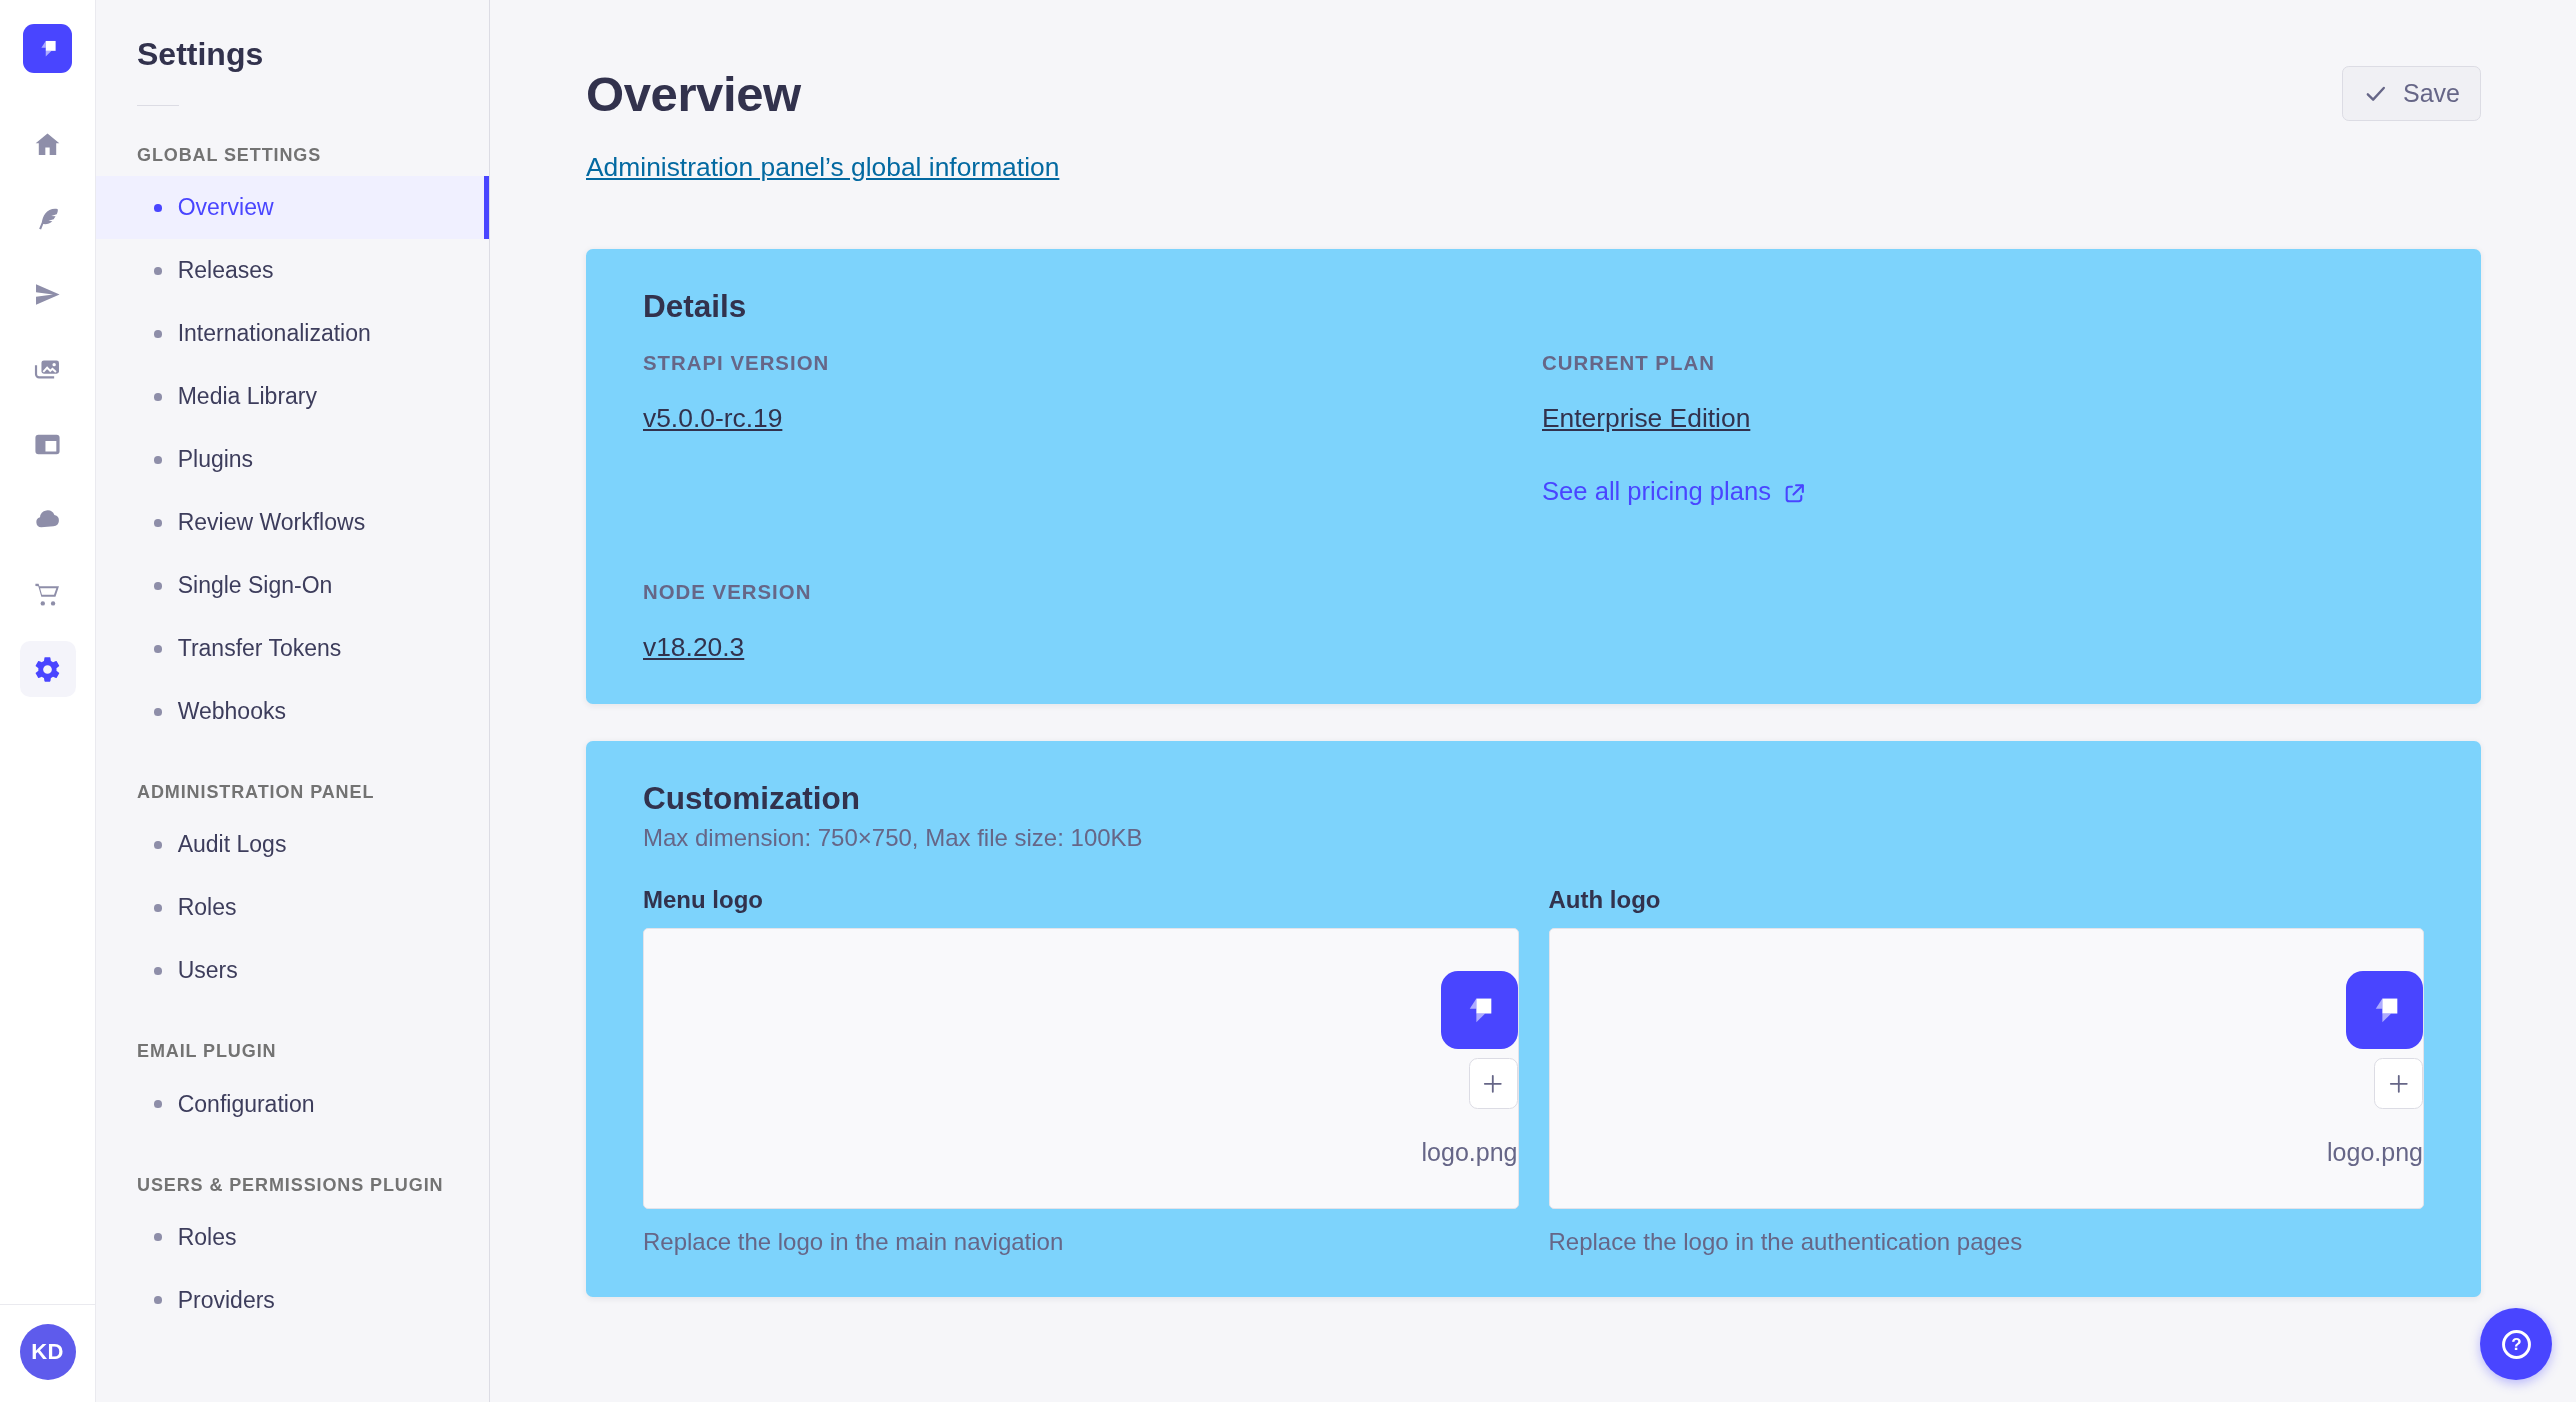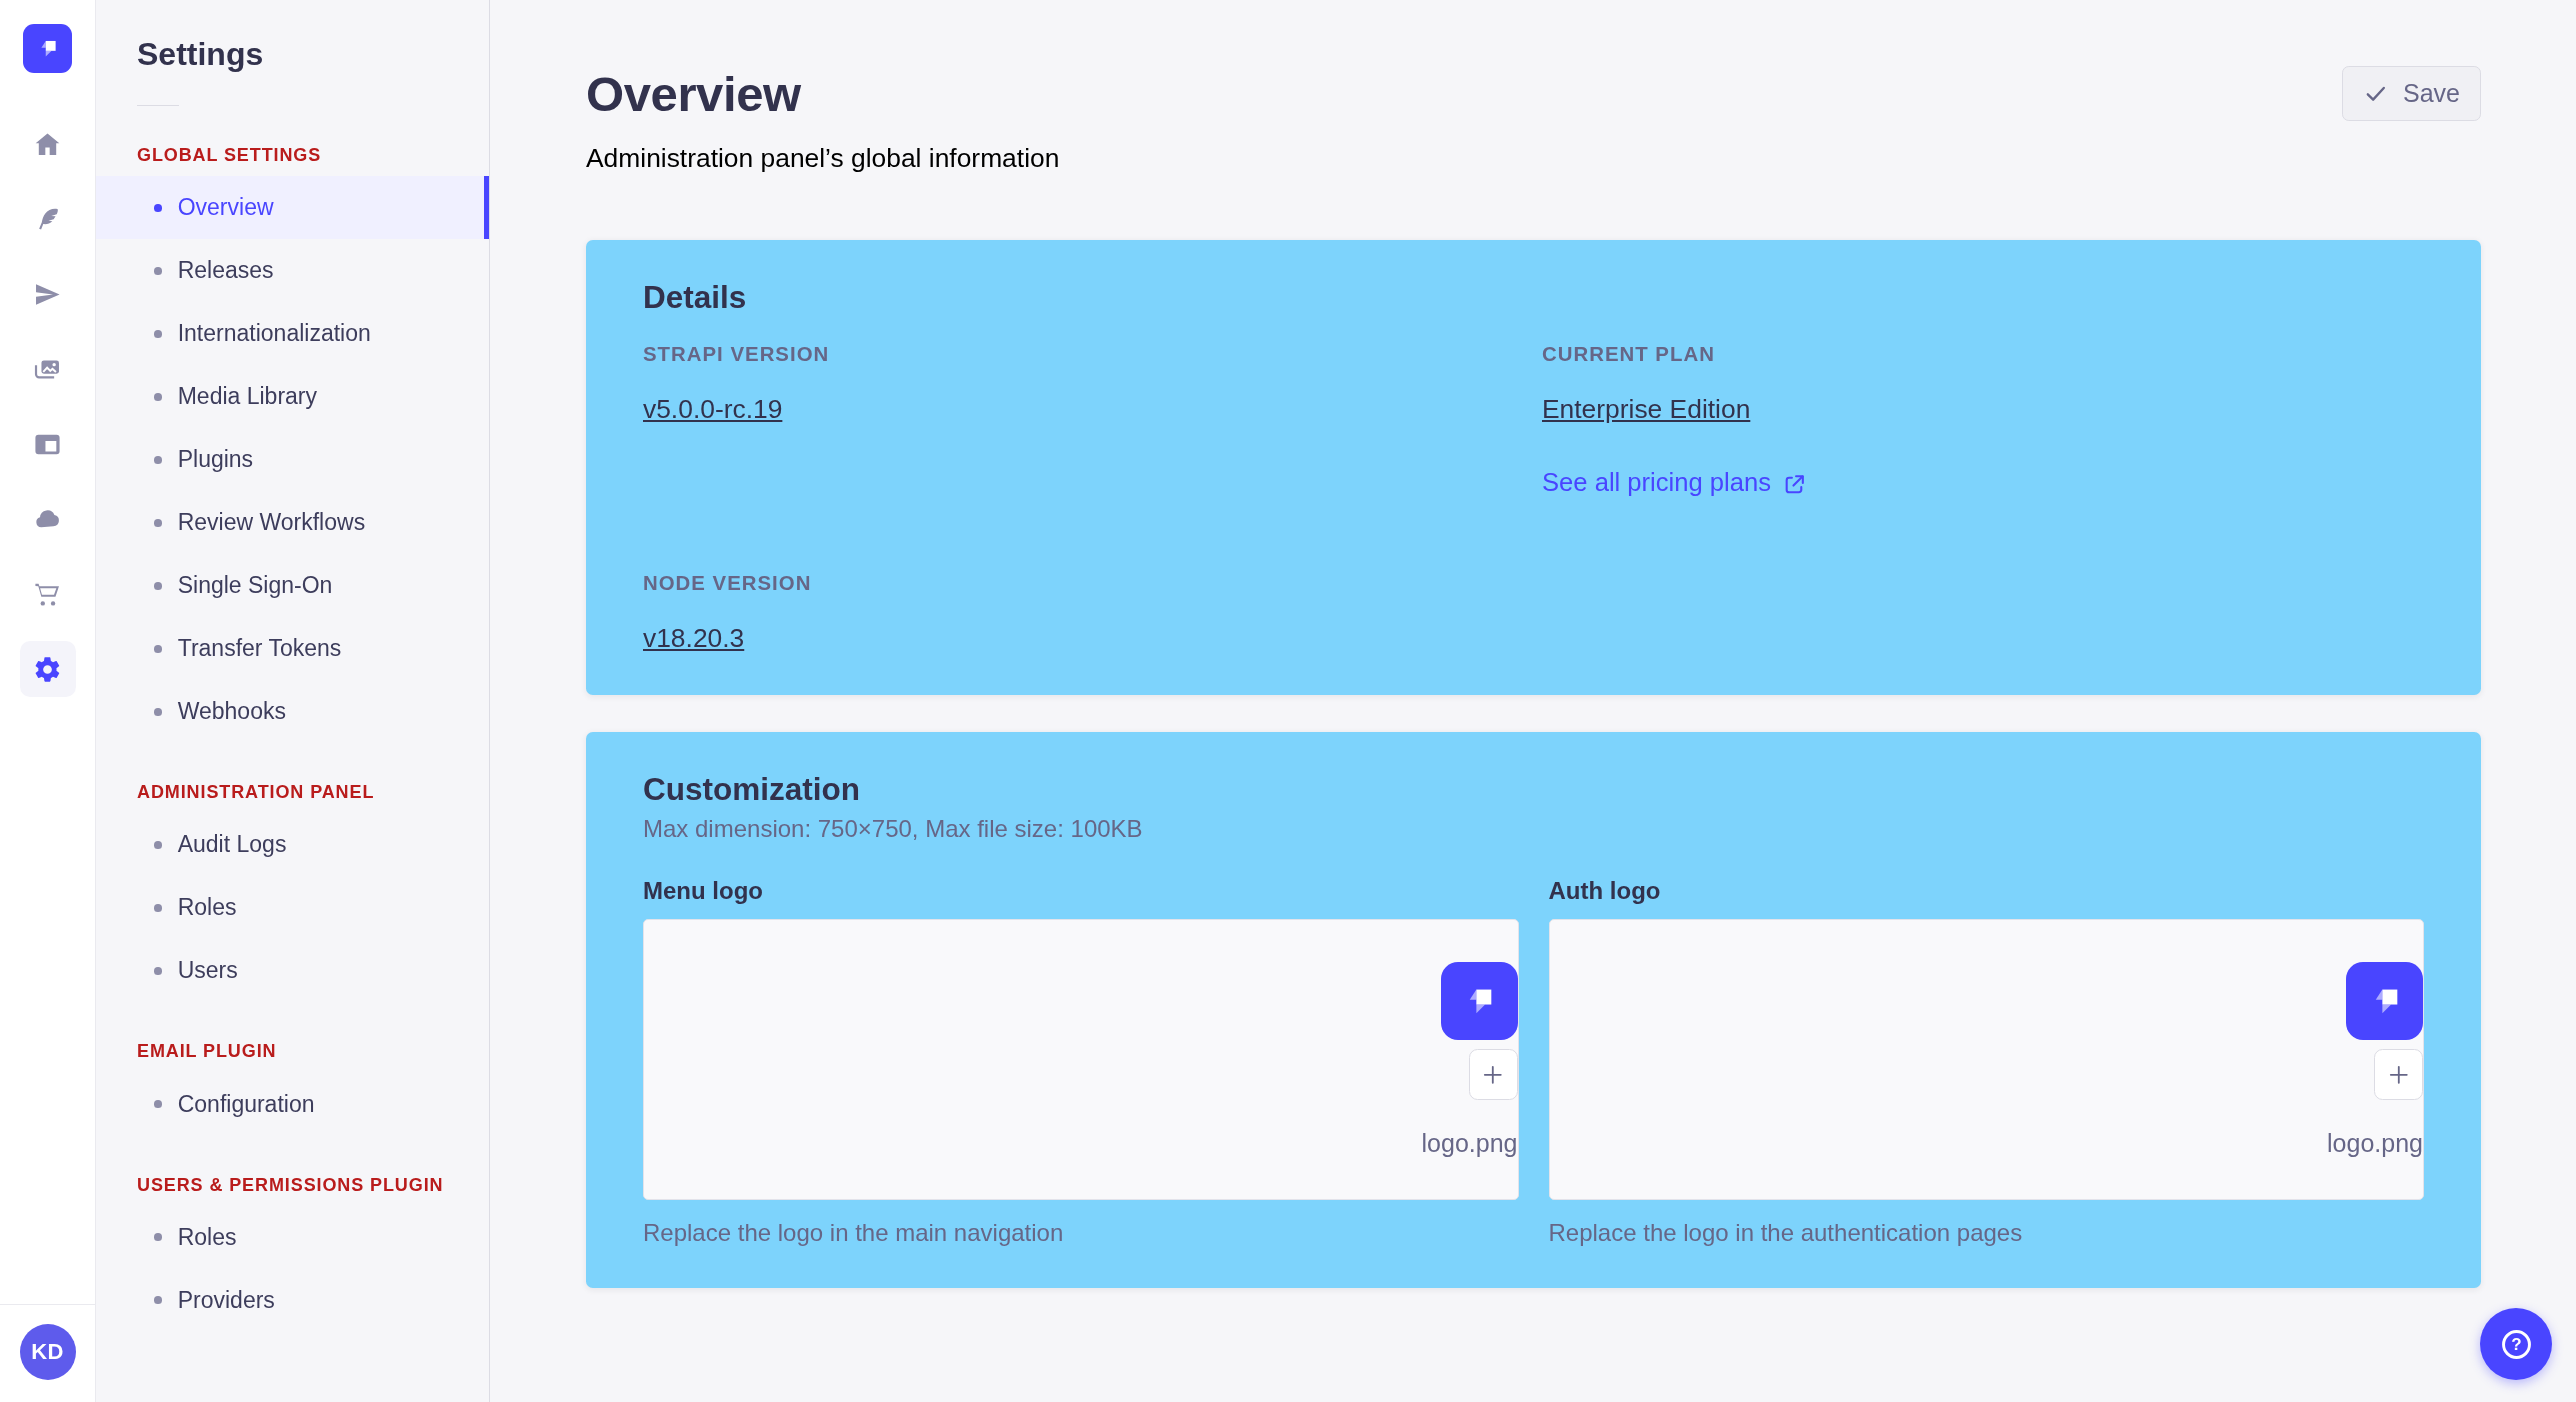--- a/index.html
+++ b/index.html
@@ -46,21 +46,21 @@
   .panel {
     width:394px; height:1402px; background:#f6f6f9;
     border-right:0.9px solid #dcdce4; flex-shrink:0; overflow:hidden;
     padding-top:36px;
   }
   .panel-title { font-size:32px; font-weight:700; color:#32324d; margin-left:41px; }
   .panel-hr { width:42px; border:none; border-top:1.7px solid #dcdce4; margin:32px 0 0 41px; }
   .section-label {
     margin:39px 0 10.2px 41px;
     font-size:18px; font-weight:700; letter-spacing:0.9px;
-    color:#b91c1c; text-transform:uppercase;
+    color:#737373; text-transform:uppercase;
   }
   .menu-list { list-style:none; }
   .menu-item {
     height:63px; display:flex; align-items:center;
     padding-left:58px; cursor:pointer; position:relative;
     font-size:23px; color:#3d3d5c;
   }
   .menu-item .bullet {
     width:7.7px; height:7.7px; border-radius:50%; background:#8e8ea9;
     margin-right:16px; flex-shrink:0;
@@ -69,21 +69,21 @@
   .menu-item.active .bullet { background:#4945ff; }
   .menu-item.active::after {
     content:""; position:absolute; right:0; top:0; bottom:0;
     width:5.1px; background:#4945ff;
   }
 
   
   .main { flex:1; padding:66px 95px 0 96px; }
   .page-header { display:flex; justify-content:space-between; align-items:flex-start; }
   .page-title { font-size:49px; font-weight:700; color:#32324d; letter-spacing:-0.4px; }
-  .page-subtitle { font-size:26.4px; color:#000000; margin-top:21px; }
+  .page-subtitle { font-size:26.4px; color:#0369a1; margin-top:30px;text-decoration:underline; }
   .save-btn {
     display:flex; align-items:center; gap:14.5px;
     height:55px; padding:0 20px; border-radius:6.8px;
     background:#f0f0f4; border:0.9px solid #dcdce4;
     color:#666687; font-size:25px; cursor:pointer;
     font-family:"Liberation Sans", sans-serif;
   }
   .save-btn svg { width:25.6px; height:25.6px; }
 
   .card {

